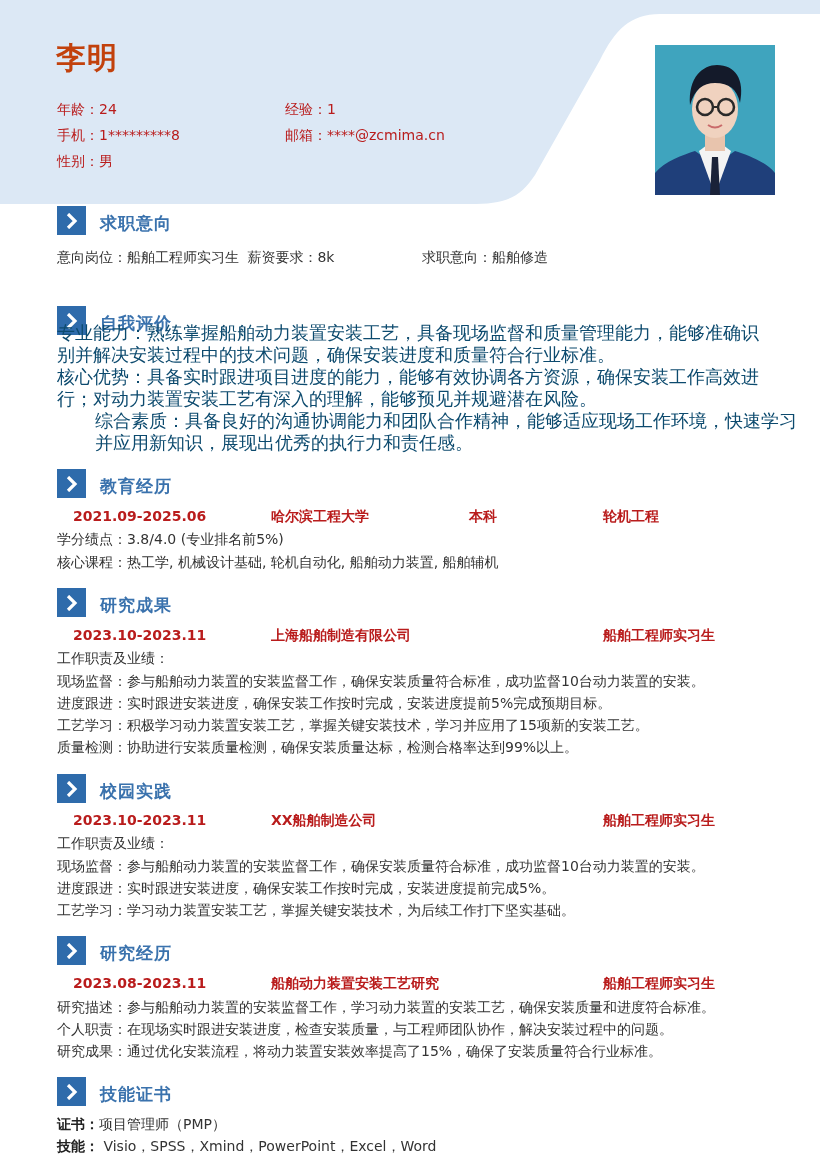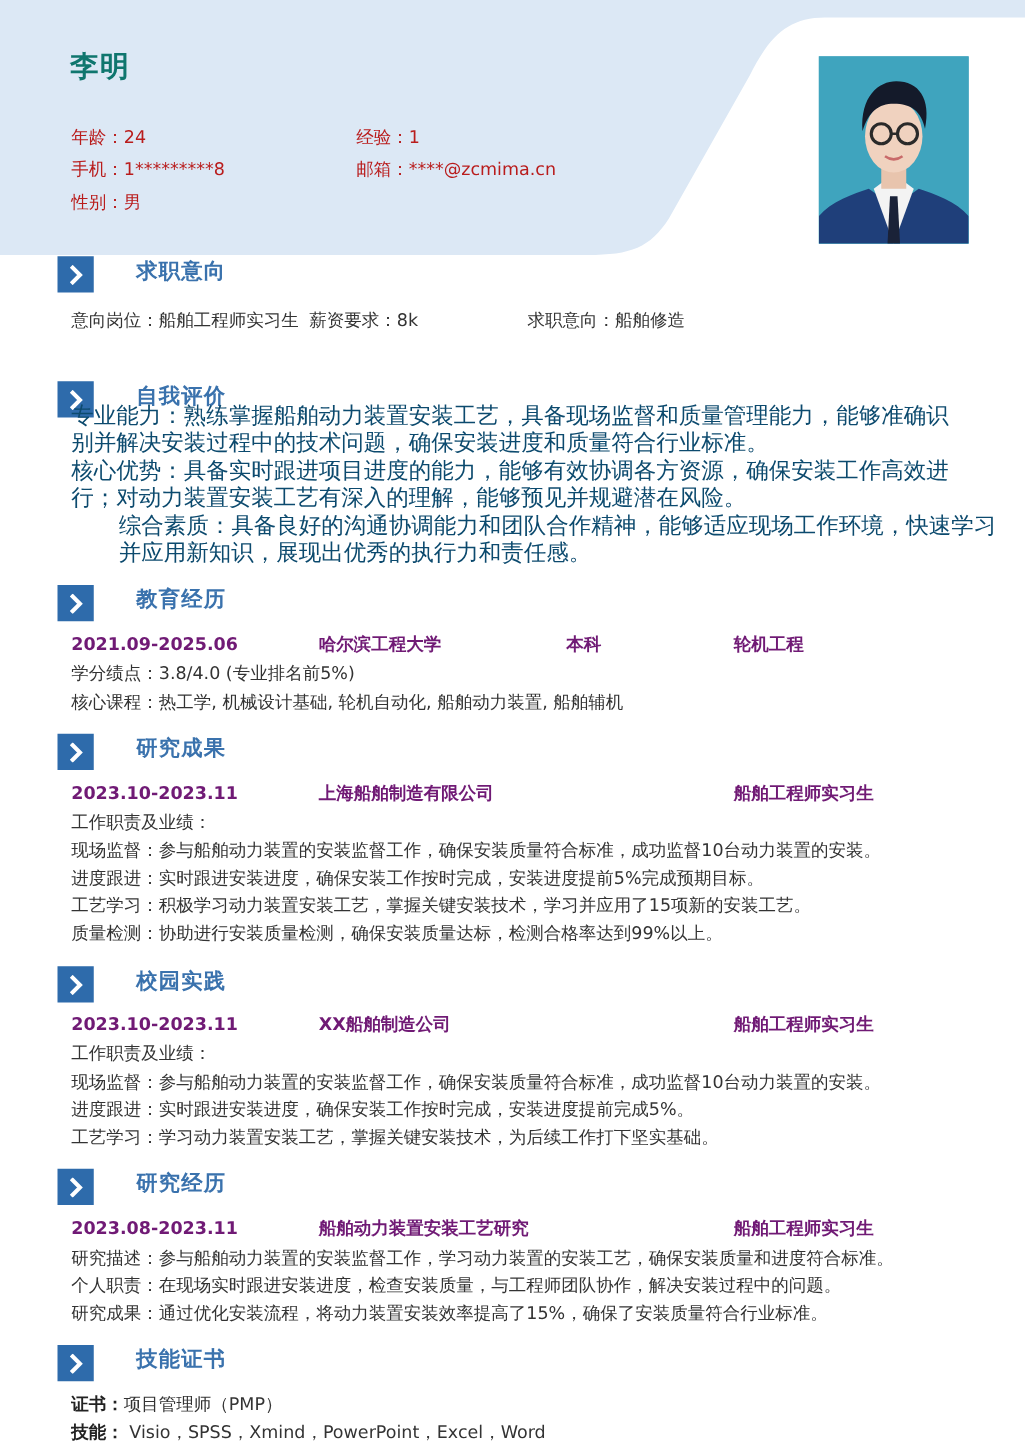--- a/index.html
+++ b/index.html
@@ -1,31 +1,31 @@
 <!DOCTYPE html>
 <html><head>
 <meta charset="utf-8">
 <style>
   * { margin: 0; padding: 0; box-sizing: border-box; }
   html, body { width: 820px; height: 1160px; background: #ffffff; overflow: hidden; }
   body { position: relative; font-family: "DejaVu Sans", "Liberation Sans", sans-serif; color: #333333; font-size: 14px; }
 
   .header-bg { position: absolute; left: 0; top: 0; width: 820px; height: 210px; z-index: 0; }
   .header { position: absolute; left: 0; top: 0; width: 820px; height: 205px; z-index: 1; }
-  .name { position: absolute; left: 56px; top: 38px; font-size: 23px; font-weight: bold; color: #0f766e; letter-spacing: 1px; }
+  .name { position: absolute; left: 56px; top: 38px; font-size: 30px; font-weight: bold; color: #c2410c; letter-spacing: 1px; }
   .info-item { position: absolute; font-size: 14px; color: #b91c1c; white-space: nowrap; }
   .photo { position: absolute; left: 655px; top: 45px; width: 120px; height: 150px; overflow: hidden; background: #3ea3bd; }
 
-  .section-head { position: absolute; left: 46px; height: 30px; display: flex; align-items: flex-start; gap: 20px; }
+  .section-head { position: absolute; left: 57px; height: 30px; display: flex; align-items: flex-end; }
   .sec-icon { width: 29px; height: 29px; background: #2e6bab; display: flex; align-items: center; justify-content: center; }
   .sec-title { margin-left: 14px; font-size: 17px; font-weight: bold; color: #3a72ad; letter-spacing: 1px; }
 
   .line { position: absolute; left: 57px; font-size: 14px; color: #333; white-space: nowrap; line-height: 22px; }
   .para { position: absolute; left: 57px; width: 712px; font-size: 18px; color: #0c4a6e; line-height: 22px; }
-  .row-bold { position: absolute; left: 57px; width: 712px; height: 22px; font-weight: bold; font-size: 14px; color: #701a75; }
+  .row-bold { position: absolute; left: 73px; width: 712px; height: 22px; font-weight: bold; font-size: 14px; color: #b91c1c; }
   .row-bold span { position: absolute; top: 0; white-space: nowrap; line-height: 22px; }
   .c1 { left: 0; } .c2 { left: 198px; } .c3 { left: 396px; } .c4 { left: 530px; }
   b.lbl { font-weight: bold; color: #222; }
 </style>
 </head>
 <body>
 
 <svg class="header-bg" width="820" height="210" viewBox="0 0 820 210">
   <path d="M0 0 H820 V14 H660 C630 14 615 30 600 60 L535 175 C520 198 505 204 470 204 H0 Z" fill="#dce8f5"></path>
 </svg>

